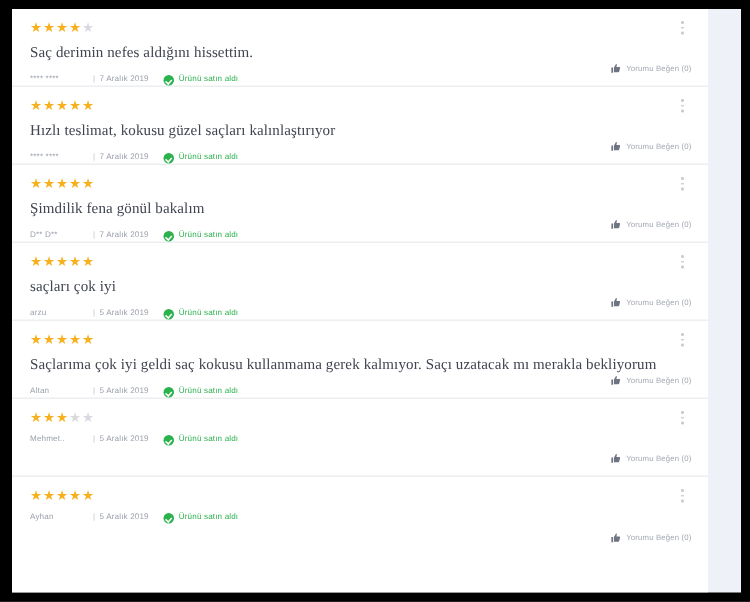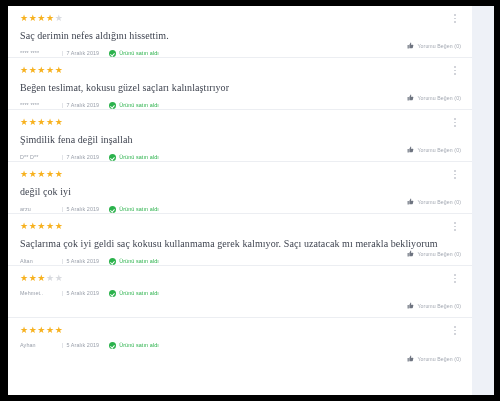--- a/index.html
+++ b/index.html
@@ -197,21 +197,21 @@
             <span class="thumb-icon">
               <svg viewBox="0 0 24 24" width="7" height="7">
                 <path fill="#6e7480" d="M2 10h4v12H2zM8 10l4.5-8c1.4 0 2.3 1 2 2.4L13.6 9H20c1.3 0 2.2 1.2 1.9 2.4l-2 8.1c-.2 1-1.1 1.5-2 1.5H8z"></path>
               </svg>
             </span>
             <span>Yorumu Beğen (0)</span>
           </div>
         </div>
         <div class="review">
           <div class="stars"><span class="star">★</span><span class="star">★</span><span class="star">★</span><span class="star">★</span><span class="star">★</span></div>
-          <div class="review-text">Beğen teslimat, kokusu güzel saçları kalınlaştırıyor</div>
+          <div class="review-text">Hızlı teslimat, kokusu güzel saçları kalınlaştırıyor</div>
           <div class="meta">
             <span class="author">**** ****</span>
             <span class="sep">|</span>
             <span class="date">7 Aralık 2019</span>
             <span class="verified">
               <span class="check-icon"></span>
               <span>Ürünü satın aldı</span>
             </span>
           </div>
           <div class="kebab">
@@ -223,21 +223,21 @@
             <span class="thumb-icon">
               <svg viewBox="0 0 24 24" width="7" height="7">
                 <path fill="#6e7480" d="M2 10h4v12H2zM8 10l4.5-8c1.4 0 2.3 1 2 2.4L13.6 9H20c1.3 0 2.2 1.2 1.9 2.4l-2 8.1c-.2 1-1.1 1.5-2 1.5H8z"></path>
               </svg>
             </span>
             <span>Yorumu Beğen (0)</span>
           </div>
         </div>
         <div class="review">
           <div class="stars"><span class="star">★</span><span class="star">★</span><span class="star">★</span><span class="star">★</span><span class="star">★</span></div>
-          <div class="review-text">Şimdilik fena değil inşallah</div>
+          <div class="review-text">Şimdilik fena gönül bakalım</div>
           <div class="meta">
             <span class="author">D** D**</span>
             <span class="sep">|</span>
             <span class="date">7 Aralık 2019</span>
             <span class="verified">
               <span class="check-icon"></span>
               <span>Ürünü satın aldı</span>
             </span>
           </div>
           <div class="kebab">
@@ -249,21 +249,21 @@
             <span class="thumb-icon">
               <svg viewBox="0 0 24 24" width="7" height="7">
                 <path fill="#6e7480" d="M2 10h4v12H2zM8 10l4.5-8c1.4 0 2.3 1 2 2.4L13.6 9H20c1.3 0 2.2 1.2 1.9 2.4l-2 8.1c-.2 1-1.1 1.5-2 1.5H8z"></path>
               </svg>
             </span>
             <span>Yorumu Beğen (0)</span>
           </div>
         </div>
         <div class="review">
           <div class="stars"><span class="star">★</span><span class="star">★</span><span class="star">★</span><span class="star">★</span><span class="star">★</span></div>
-          <div class="review-text">değil çok iyi</div>
+          <div class="review-text">saçları çok iyi</div>
           <div class="meta">
             <span class="author">arzu</span>
             <span class="sep">|</span>
             <span class="date">5 Aralık 2019</span>
             <span class="verified">
               <span class="check-icon"></span>
               <span>Ürünü satın aldı</span>
             </span>
           </div>
           <div class="kebab">

